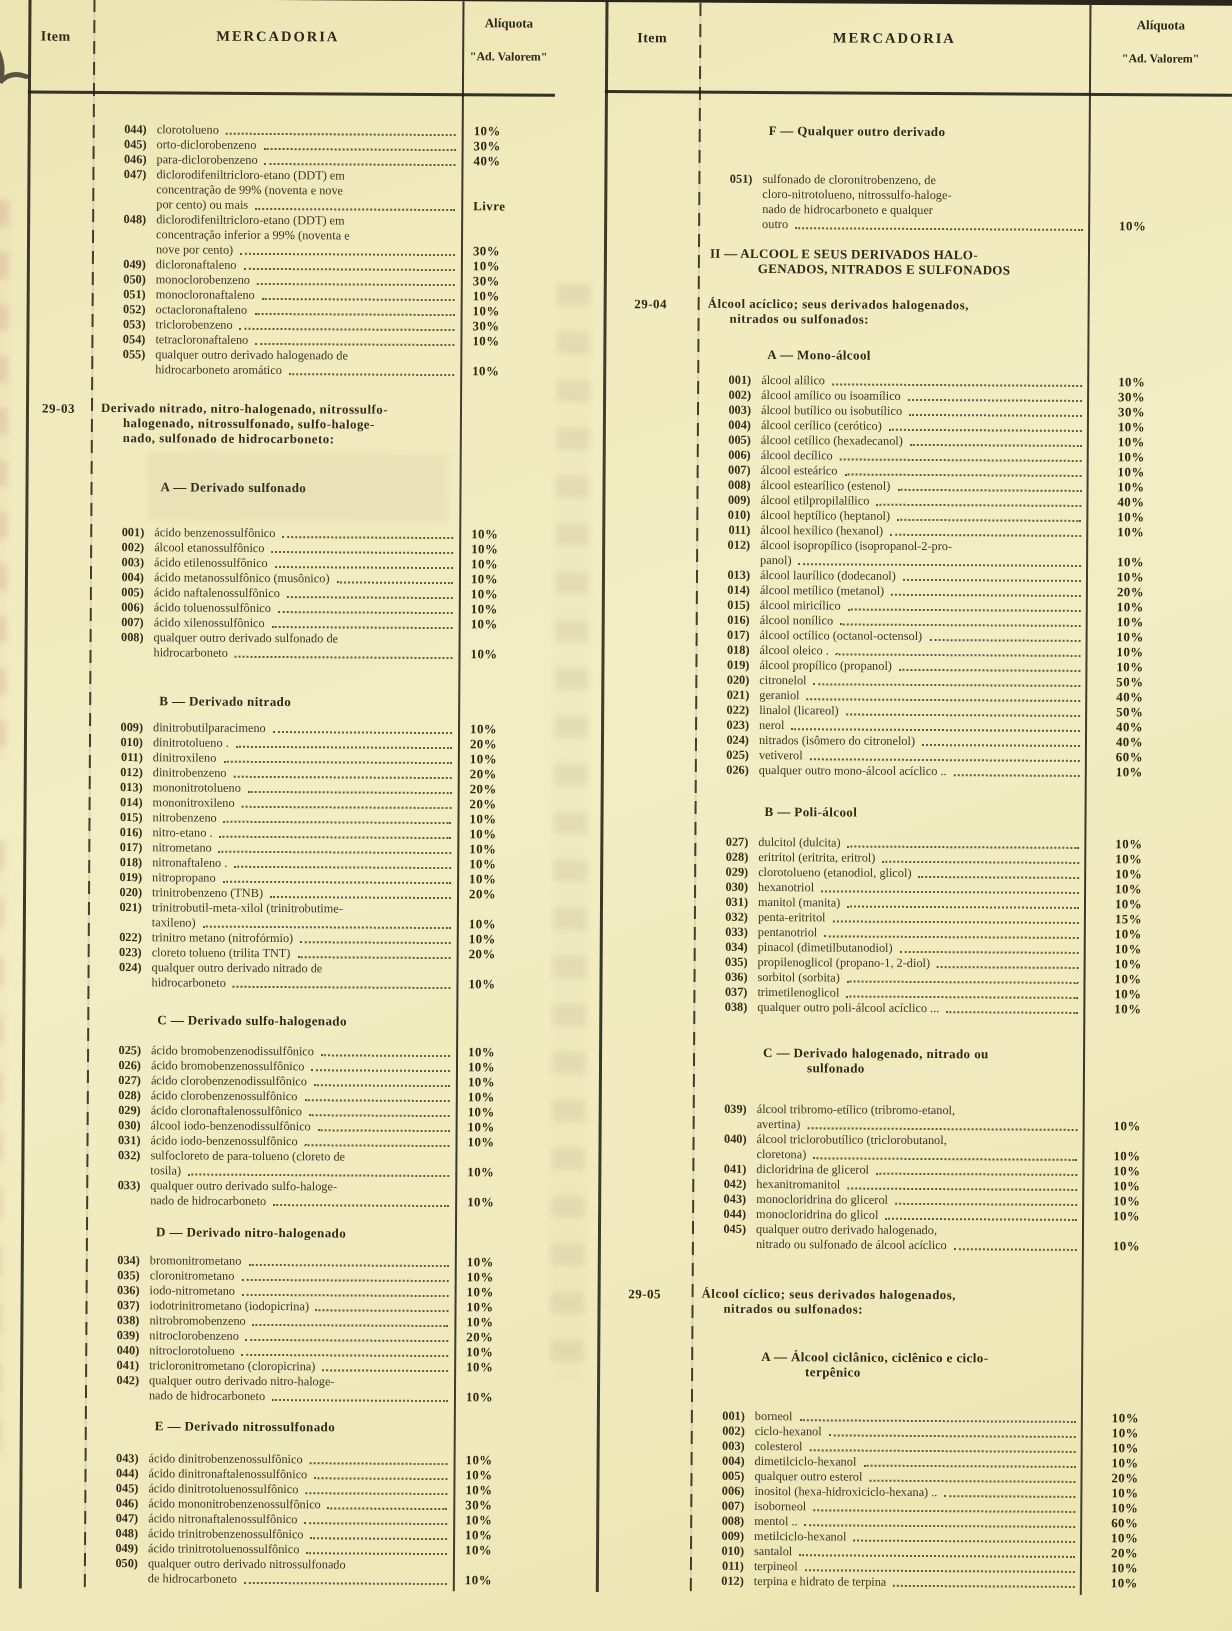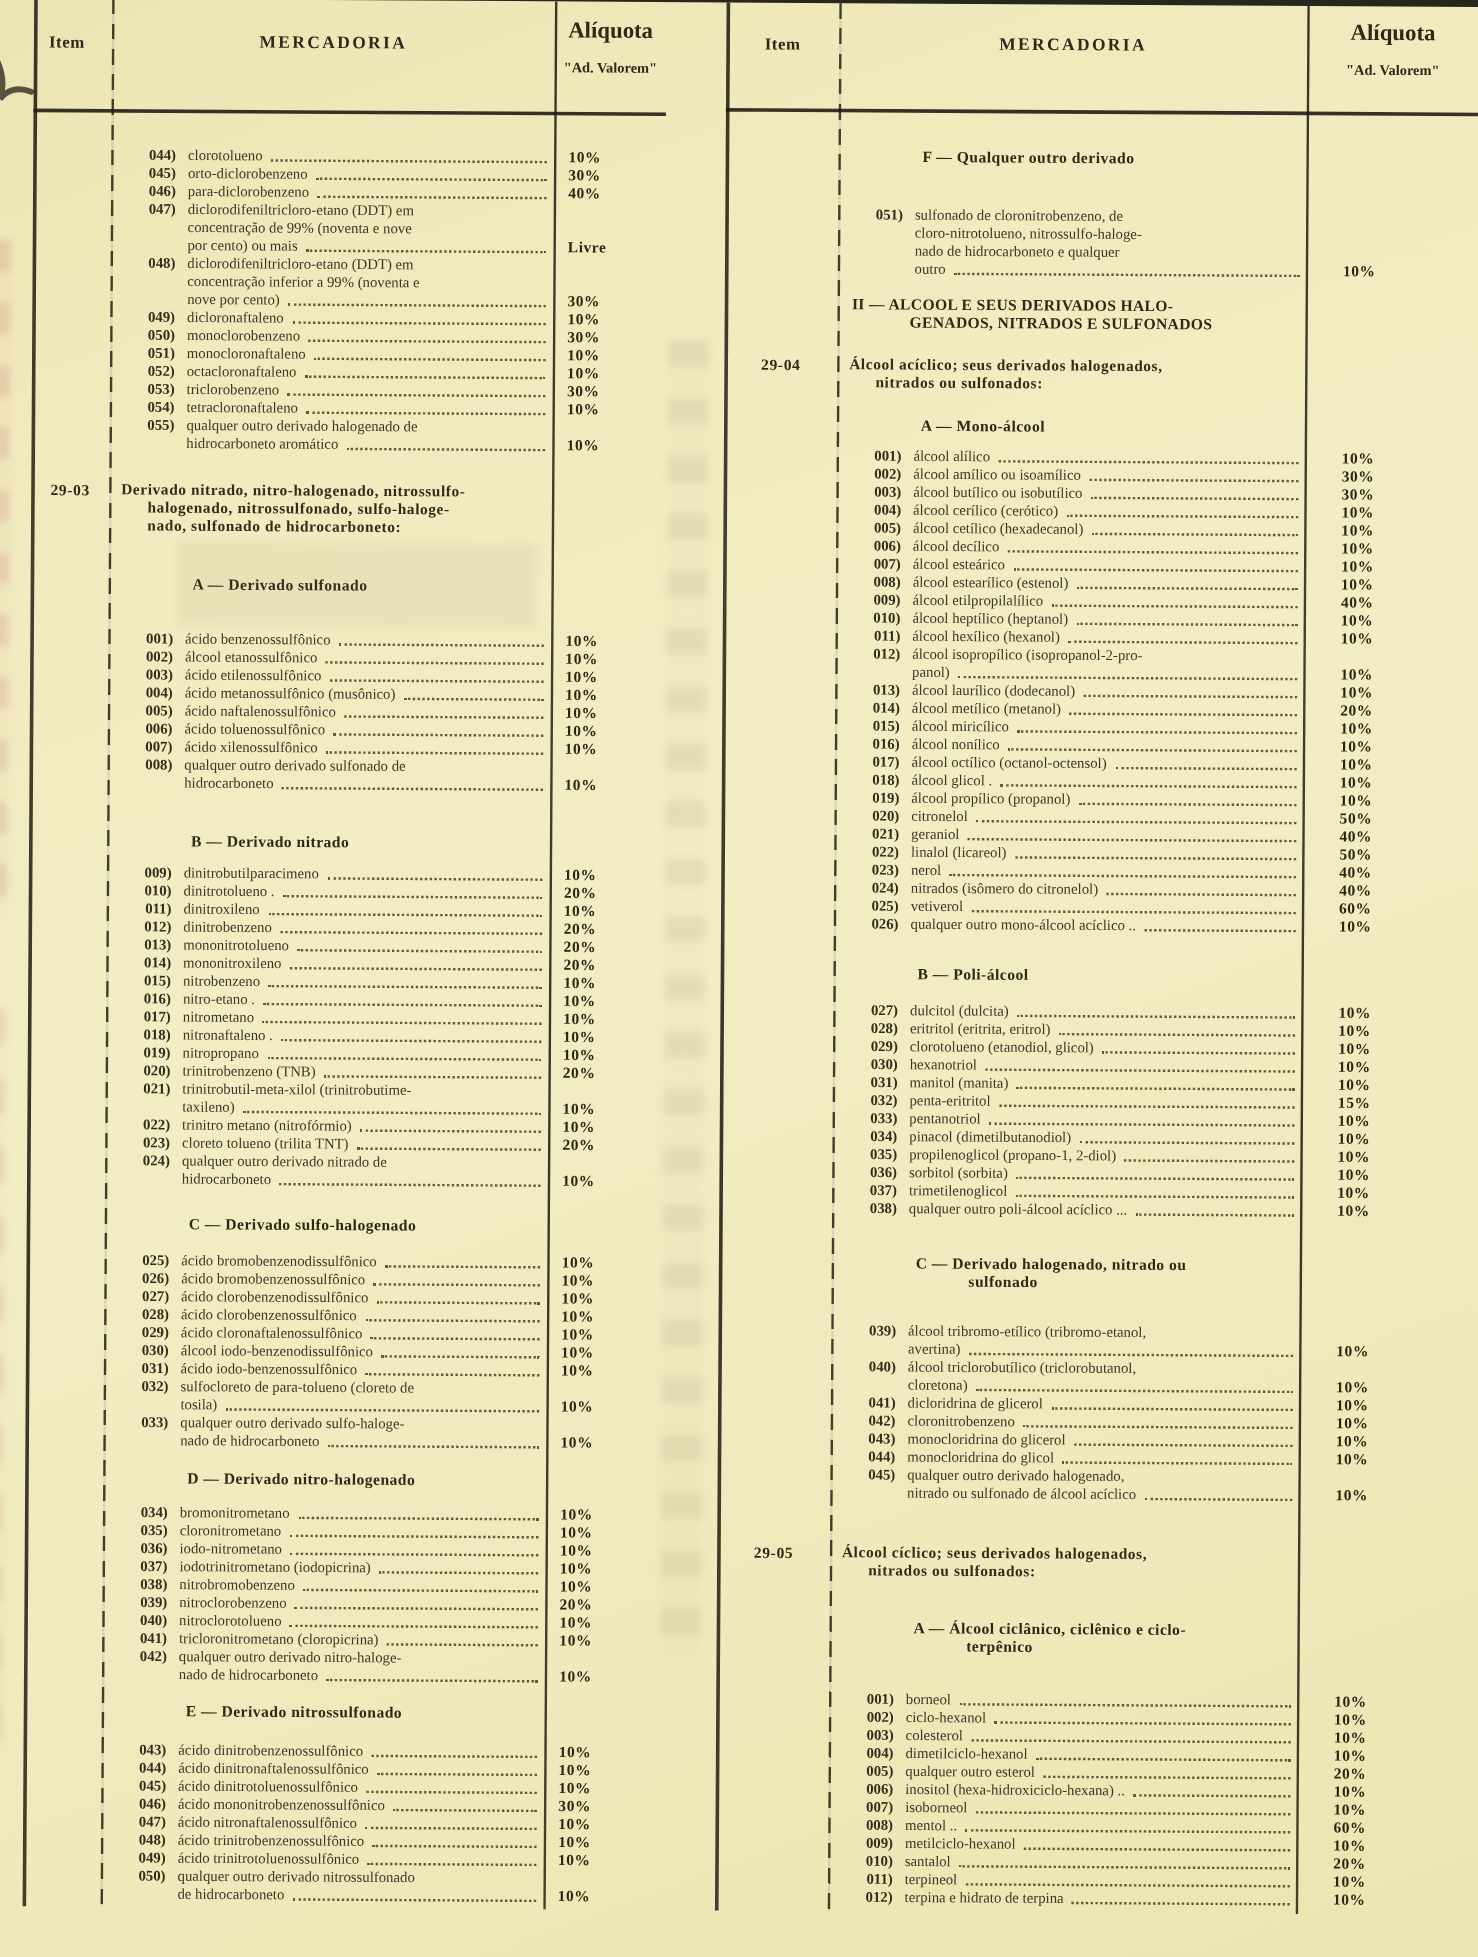--- a/index.html
+++ b/index.html
@@ -8,21 +8,21 @@
     font-family:"Liberation Serif","DejaVu Serif",serif;color:#3d3526;}
   .skew{position:absolute;left:-20px;top:-16px;width:1272px;height:1671px;transform:rotate(0.35deg);transform-origin:620px 100px;}
   .abs{position:absolute;}
   .topbar{left:0;top:10px;width:1272px;height:8px;background:#17150f;opacity:.92;}
   .vline{width:3px;background:linear-gradient(#211d15,#2c271c 30%,#211d15 60%,#2c271c);opacity:.88;}
   .vline.dash{width:2px;background:repeating-linear-gradient(to bottom,#2a251a 0 13px,rgba(42,37,26,.12) 13px 21px);}
   .hline{height:3px;background:#211d15;opacity:.9;}
   .hcell{position:absolute;text-align:center;font-weight:bold;color:#2d2818;}
   .hitem{font-size:14px;letter-spacing:.5px;}
   .hmerc{font-size:14.5px;letter-spacing:2px;}
-  .haliq1{font-size:19px;}
+  .haliq1{font-size:13px;}
   .haliq2{font-size:12px;font-weight:bold;}
   .tbl{position:absolute;display:block;}
   .blk{display:flex;align-items:stretch;}
   .icol{flex:none;display:flex;justify-content:center;}
   .tbl-left .icol{width:65px;}
   .tbl-right .icol{width:94px;}
   .code{font-weight:bold;font-size:13px;color:#2e2917;letter-spacing:.5px;}
   .mcol{flex:1;min-width:0;padding:0 4px 0 8px;}
   .blk.entry .mcol{display:flex;}
   .num{flex:none;width:46px;text-align:right;padding-right:10px;font-weight:bold;font-size:12.3px;line-height:15px;color:#332c1b;}
@@ -1422,21 +1422,21 @@
           <div class="vcol">
             <span class="val">10%</span>
           </div>
         </div>
         <div class="blk entry">
           <div class="icol"></div>
           <div class="mcol">
             <span class="num">018)</span>
             <div class="lines">
               <div class="tline">
-                <span class="tx">álcool glicol .</span>
+                <span class="tx">álcool oleico .</span>
                 <span class="leader"></span>
               </div>
             </div>
           </div>
           <div class="vcol">
             <span class="val">10%</span>
           </div>
         </div>
         <div class="blk entry">
           <div class="icol"></div>
@@ -1807,21 +1807,21 @@
           <div class="vcol">
             <span class="val">10%</span>
           </div>
         </div>
         <div class="blk entry">
           <div class="icol"></div>
           <div class="mcol">
             <span class="num">042)</span>
             <div class="lines">
               <div class="tline">
-                <span class="tx">cloronitrobenzeno</span>
+                <span class="tx">hexanitromanitol</span>
                 <span class="leader"></span>
               </div>
             </div>
           </div>
           <div class="vcol">
             <span class="val">10%</span>
           </div>
         </div>
         <div class="blk entry">
           <div class="icol"></div>

